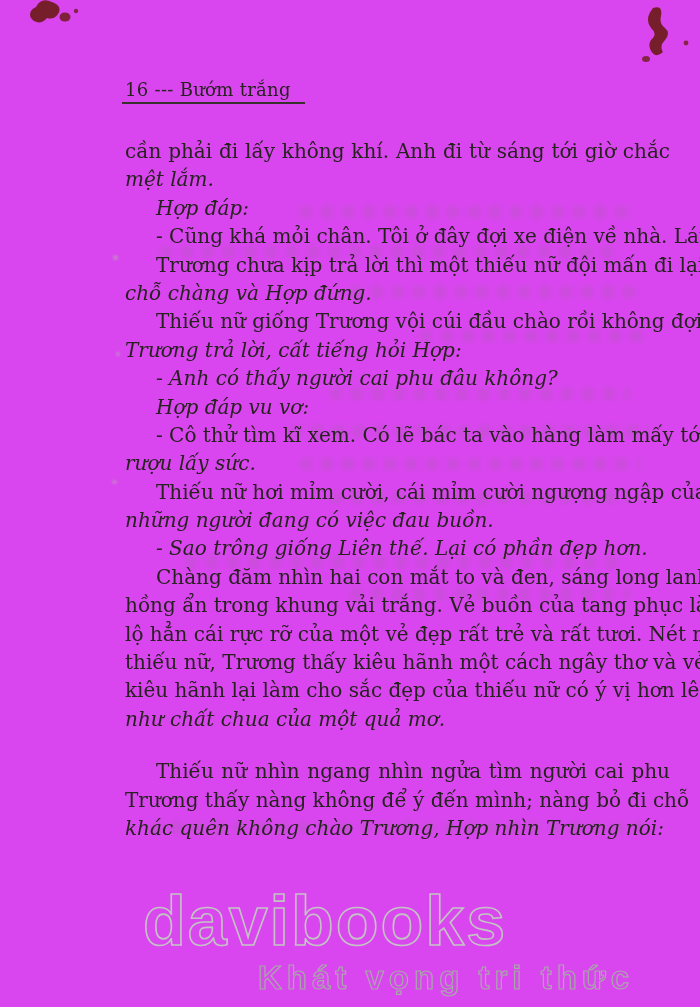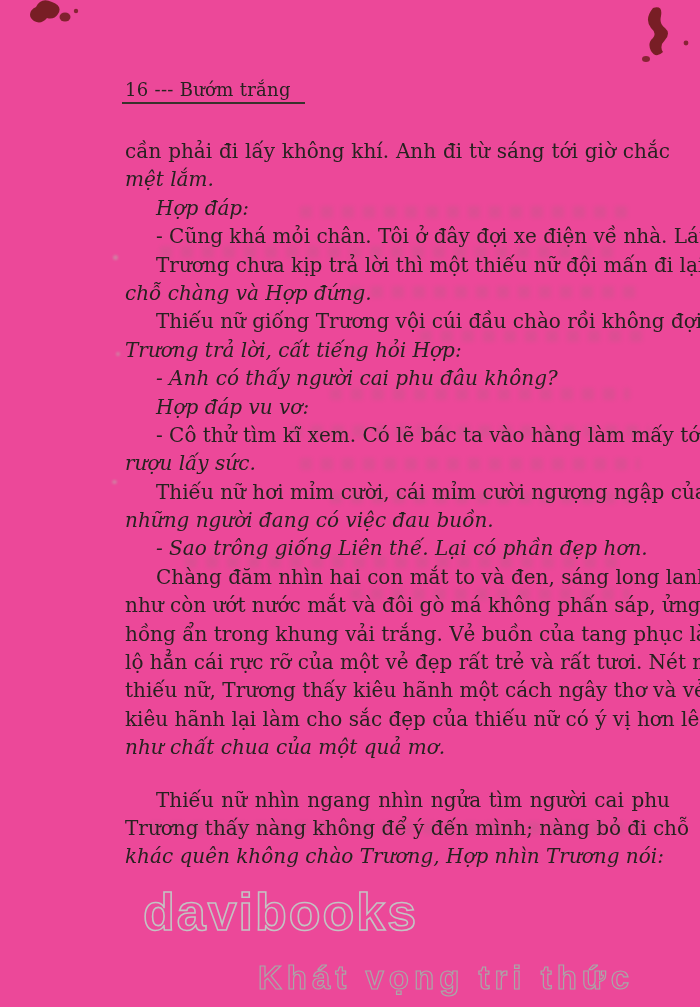--- a/index.html
+++ b/index.html
@@ -4,21 +4,21 @@
 <style>
   html,body { margin:0; padding:0; }
   body {
     width:700px; height:1007px;
     background:#ffffff;
     font-family:"DejaVu Serif", "Liberation Serif", serif;
   }
   .page {
     position:relative;
     width:700px; height:1007px;
-    background:#ec4899;
+    background:#d946ef;
     overflow:hidden;
     color:var(--ink, #272220);
   }
 
   
   .page-header {
     position:absolute; left:125px; top:79px;
     font-size:18px; letter-spacing:0.3px;
     color:var(--ink, #272220);
     white-space:nowrap;
@@ -47,21 +47,21 @@
     overflow:visible;
   }
   .line.first { text-indent:31px; }
   .line.last  { text-align-last:left;font-style:italic; }
 
   
   .wm-title {
     position:absolute; left:143px; top:886px;
     z-index:1;
     font-family:"Liberation Sans", sans-serif;
-    font-size:52px; font-weight:bold; letter-spacing:2px;
+    font-size:70px; font-weight:bold; letter-spacing:2px;
     line-height:1;
     color:rgba(255,255,255,0.01);
     -webkit-text-stroke:1.6px var(--wm-outline, #c3c3c3);
     white-space:nowrap;
   }
   .wm-subtitle {
     position:absolute; left:258px; top:961px;
     z-index:1;
     font-family:"Liberation Sans", sans-serif;
     font-size:33px; font-weight:bold; letter-spacing:5px;
@@ -160,21 +160,20 @@
       </div>
       <div class="paragraph">
         <div class="line first">Thiếu nữ hơi mỉm cười, cái mỉm cười ngượng ngập của</div>
         <div class="line last">những người đang có việc đau buồn.</div>
       </div>
       <div class="paragraph">
         <div class="line first last">- Sao trông giống Liên thế. Lại có phần đẹp hơn.</div>
       </div>
       <div class="paragraph">
         <div class="line first">Chàng đăm nhìn hai con mắt to và đen, sáng long lanh</div>
-        <div class="line">như còn ướt nước mắt và đôi gò má không phấn sáp, ửng</div>
         <div class="line">hồng ẩn trong khung vải trắng. Vẻ buồn của tang phục làm</div>
         <div class="line">lộ hẳn cái rực rỡ của một vẻ đẹp rất trẻ và rất tươi. Nét mặt</div>
         <div class="line">thiếu nữ, Trương thấy kiêu hãnh một cách ngây thơ và vẻ</div>
         <div class="line">kiêu hãnh lại làm cho sắc đẹp của thiếu nữ có ý vị hơn lên</div>
         <div class="line last">như chất chua của một quả mơ.</div>
       </div>
       <div class="paragraph spaced">
         <div class="line first">Thiếu nữ nhìn ngang nhìn ngửa tìm người cai phu</div>
         <div class="line">Trương thấy nàng không để ý đến mình; nàng bỏ đi chỗ</div>
         <div class="line last">khác quên không chào Trương, Hợp nhìn Trương nói:</div>

